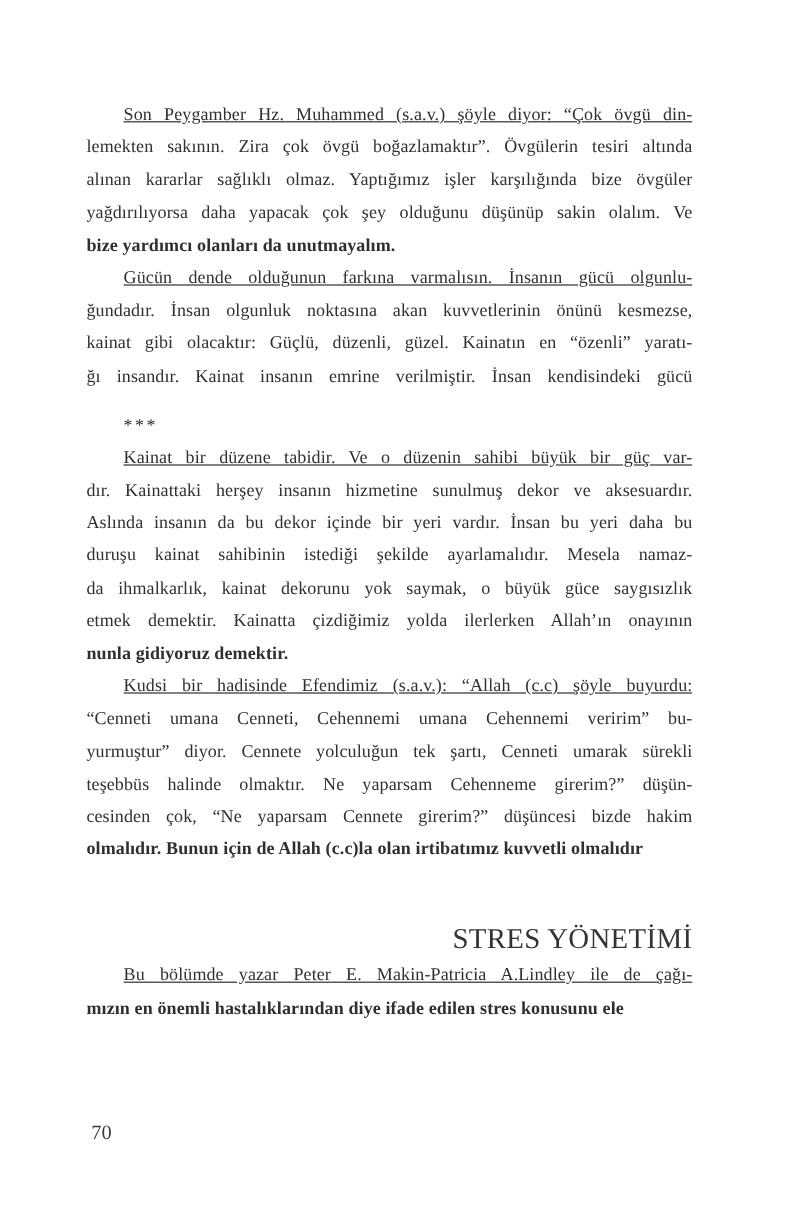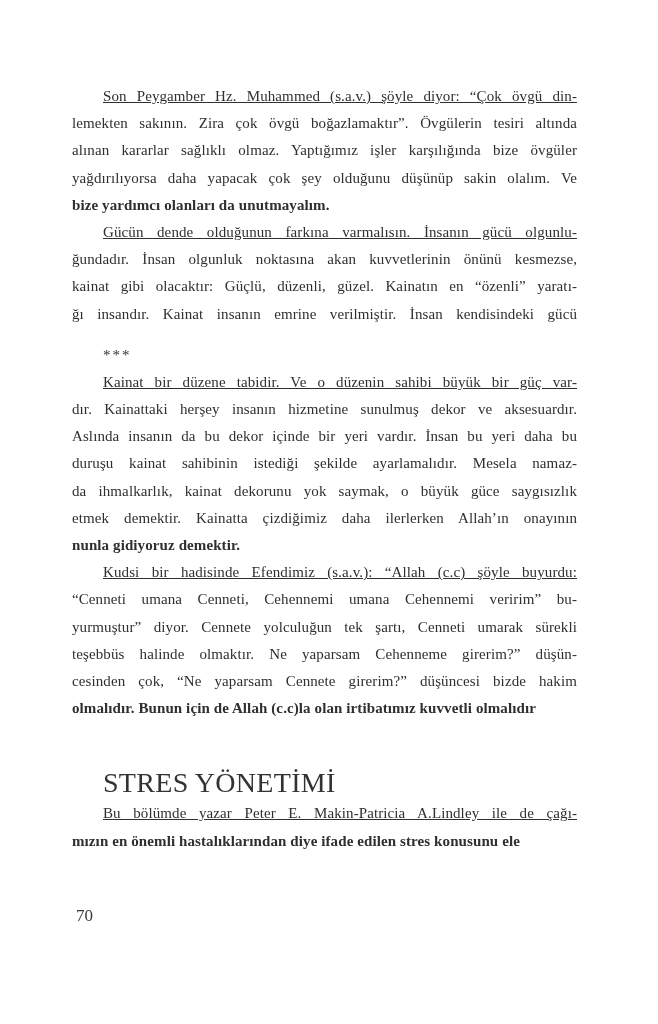--- a/index.html
+++ b/index.html
@@ -45,29 +45,30 @@
     line-height: 27.2px;
     padding-left: 31px;
     font-size: 15px;
     letter-spacing: 2px;
   }
   .heading {
     margin-top: 44px;
     height: 34px;
     line-height: 34px;
     padding-left: 31px;
-    font-size: 28px;
+    font-size: 24px;
     font-weight: normal;
     letter-spacing: 0.3px;
     color: #333333;
+    text-align: right;
   }
   .page-number {
     position: absolute;
     left: 76px;
-    top: 904px;
+    top: 932px;
     font-size: 17px;
     line-height: 24px;
     color: #3a3a3a;
   }
 </style>
 </head>
 <body>
 
 <div class="page">
   <div class="text-column" id="text-column">
@@ -84,21 +85,21 @@
         <div class="line">kainat gibi olacaktır: Güçlü, düzenli, güzel. Kainatın en “özenli” yaratı-</div>
         <div class="line">ğı insandır. Kainat insanın emrine verilmiştir. İnsan kendisindeki gücü</div>
       </div>
       <div class="separator">***</div>
       <div class="paragraph">
         <div class="line indent">Kainat bir düzene tabidir. Ve o düzenin sahibi büyük bir güç var-</div>
         <div class="line">dır. Kainattaki herşey insanın hizmetine sunulmuş dekor ve aksesuardır.</div>
         <div class="line">Aslında insanın da bu dekor içinde bir yeri vardır. İnsan bu yeri daha bu</div>
         <div class="line">duruşu kainat sahibinin istediği şekilde ayarlamalıdır. Mesela namaz-</div>
         <div class="line">da ihmalkarlık, kainat dekorunu yok saymak, o büyük güce saygısızlık</div>
-        <div class="line">etmek demektir. Kainatta çizdiğimiz daha ilerlerken Allah’ın onayının</div>
+        <div class="line">etmek demektir. Kainatta çizdiğimiz yolda ilerlerken Allah’ın onayının</div>
         <div class="line last">nunla gidiyoruz demektir.</div>
       </div>
       <div class="paragraph">
         <div class="line indent">Kudsi bir hadisinde Efendimiz (s.a.v.): “Allah (c.c) şöyle buyurdu:</div>
         <div class="line">“Cenneti umana Cenneti, Cehennemi umana Cehennemi veririm” bu-</div>
         <div class="line">yurmuştur” diyor. Cennete yolculuğun tek şartı, Cenneti umarak sürekli</div>
         <div class="line">teşebbüs halinde olmaktır. Ne yaparsam Cehenneme girerim?” düşün-</div>
         <div class="line">cesinden çok, “Ne yaparsam Cennete girerim?” düşüncesi bizde hakim</div>
         <div class="line last">olmalıdır. Bunun için de Allah (c.c)la olan irtibatımız kuvvetli olmalıdır</div>
       </div>

